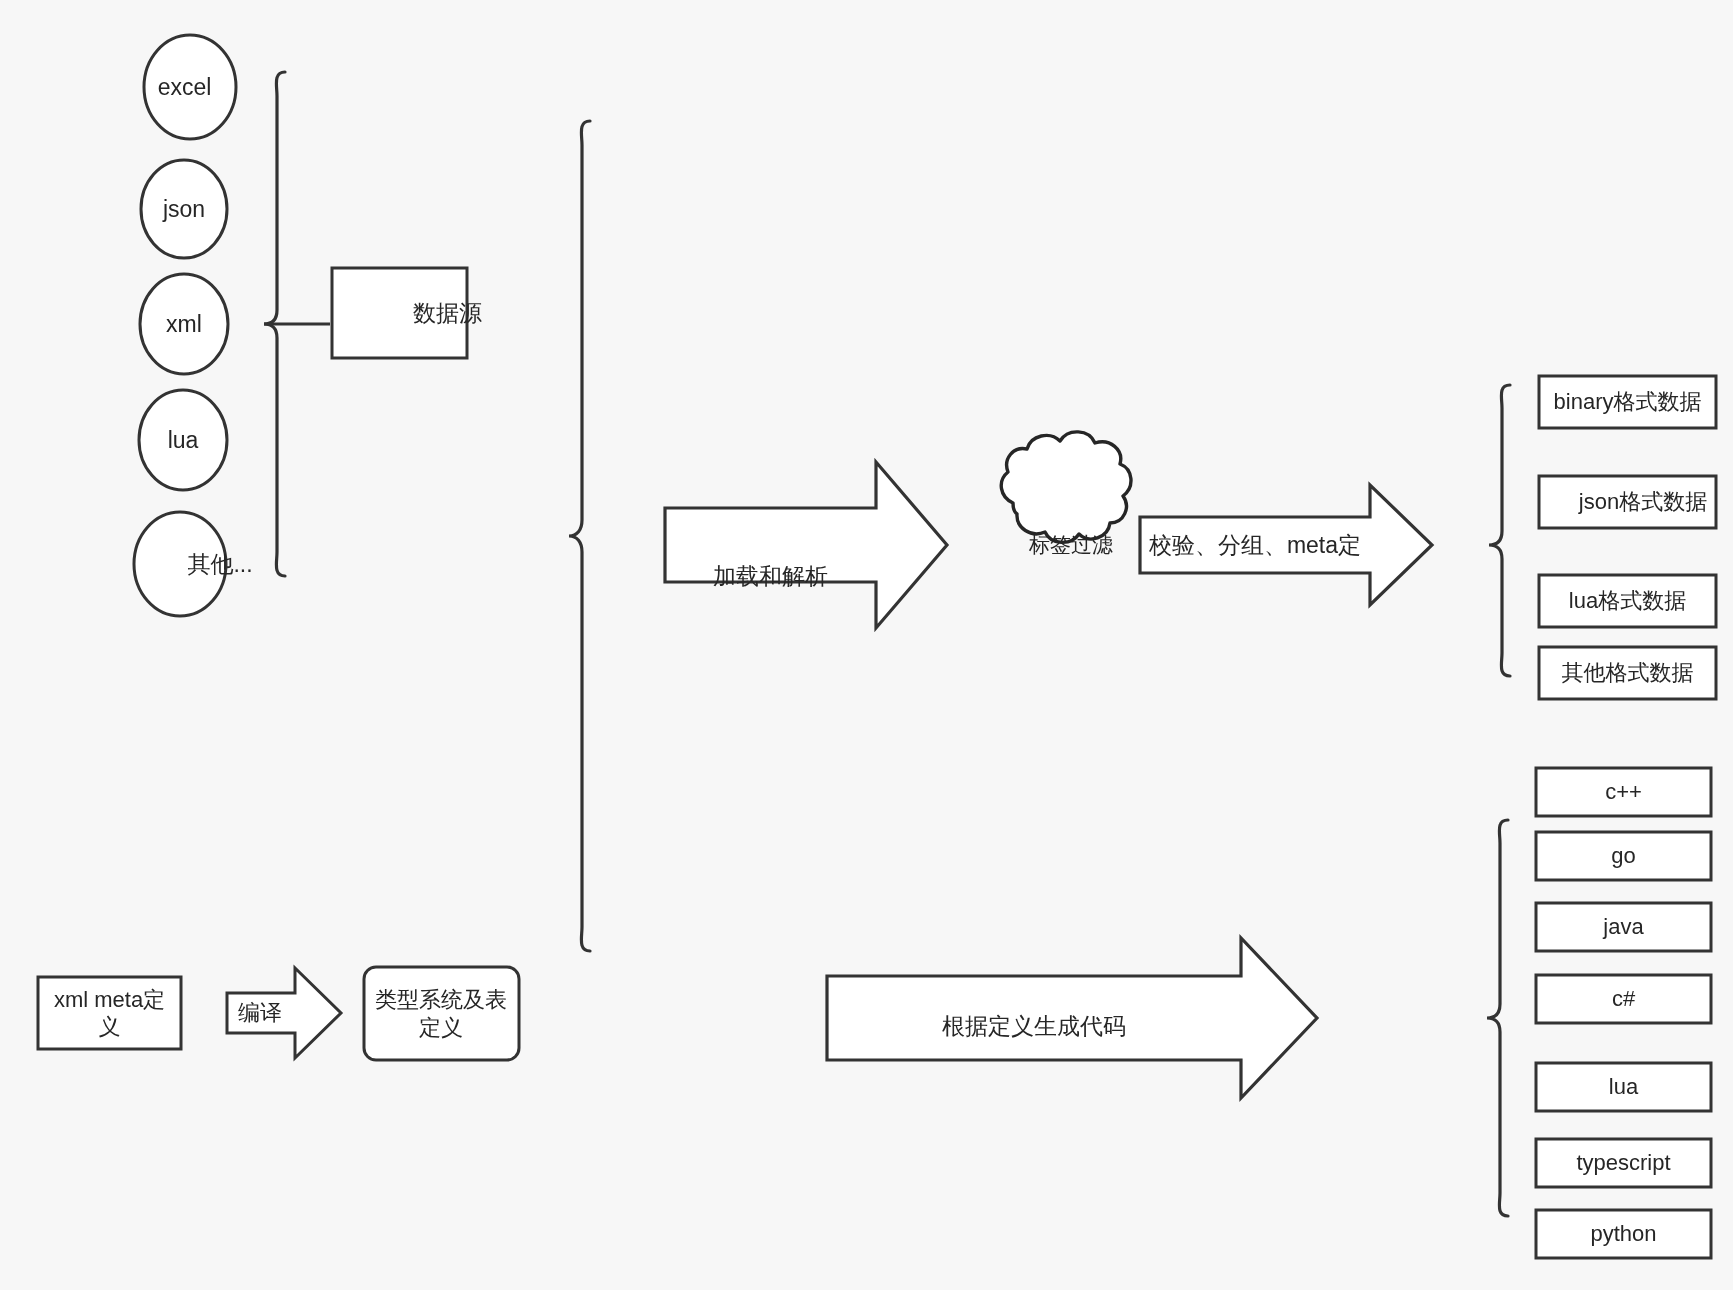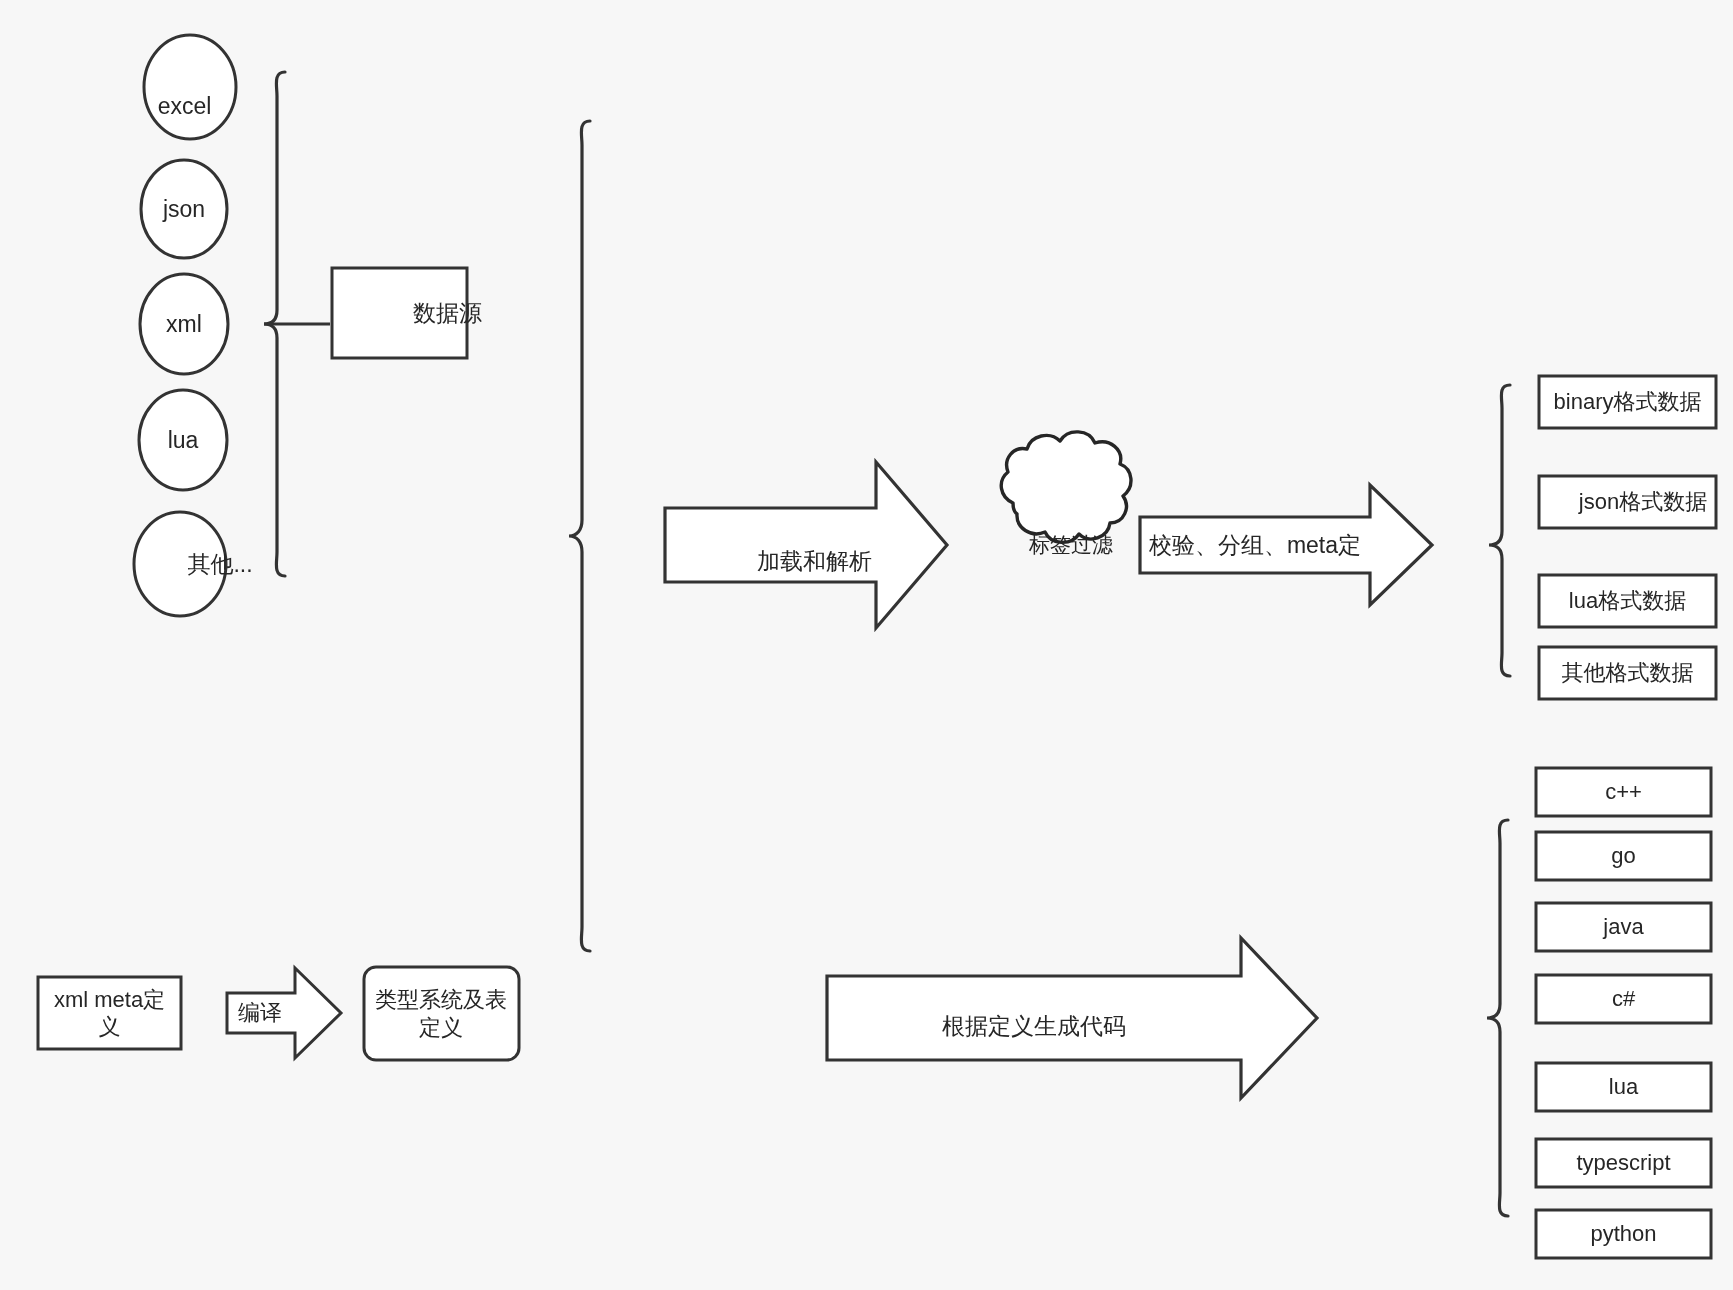--- a/index.html
+++ b/index.html
@@ -100,29 +100,29 @@
 
   <rect x="1536" y="768" width="175" height="48" fill="#ffffff" stroke="#333333" stroke-width="3"></rect>
   <rect x="1536" y="832" width="175" height="48" fill="#ffffff" stroke="#333333" stroke-width="3"></rect>
   <rect x="1536" y="903" width="175" height="48" fill="#ffffff" stroke="#333333" stroke-width="3"></rect>
   <rect x="1536" y="975" width="175" height="48" fill="#ffffff" stroke="#333333" stroke-width="3"></rect>
   <rect x="1536" y="1063" width="175" height="48" fill="#ffffff" stroke="#333333" stroke-width="3"></rect>
   <rect x="1536" y="1139" width="175" height="48" fill="#ffffff" stroke="#333333" stroke-width="3"></rect>
   <rect x="1536" y="1210" width="175" height="48" fill="#ffffff" stroke="#333333" stroke-width="3"></rect>
 </svg>
 
-<div class="node-label lbl-ellipse" style="left:144px; top:67px; width:81px; height:40px;margin-top:19px;">excel</div>
+<div class="node-label lbl-ellipse" style="left:144px; top:67px; width:81px; height:40px;">excel</div>
 <div class="node-label lbl-ellipse" style="left:138px; top:189px; width:92px; height:40px;">json</div>
 <div class="node-label lbl-ellipse" style="left:138px; top:304px; width:92px; height:40px;">xml</div>
 <div class="node-label lbl-ellipse" style="left:137px; top:420px; width:92px; height:40px;">lua</div>
 <div class="node-label lbl-ellipse" style="left:134px; top:544px; width:96px; height:40px;margin-left:38px;">其他...</div>
 
 <div class="node-label lbl-box" style="left:332px; top:268px; width:135px; height:90px;padding-left:48px;">数据源</div>
 
-<div class="node-label lbl-arrow" style="left:665px; top:541px; width:211px; height:40px;margin-left:44px;">加载和解析</div>
+<div class="node-label lbl-arrow" style="left:665px; top:556px; width:211px; height:40px;">加载和解析</div>
 <div class="node-label lbl-cloud" style="left:1016px; top:525px; width:110px; height:40px;">标签过滤</div>
 <div class="node-label lbl-arrow" style="left:1140px; top:525px; width:230px; height:40px;">校验、分组、meta定</div>
 <div class="node-label lbl-arrow" style="left:827px; top:998px; width:414px; height:40px;margin-top:8px;">根据定义生成代码</div>
 
 <div class="node-label lbl-rbox" style="left:1539px; top:376px; width:177px; height:52px;">binary格式数据</div>
 <div class="node-label lbl-rbox" style="left:1539px; top:476px; width:208px; height:52px;">json格式数据</div>
 <div class="node-label lbl-rbox" style="left:1539px; top:575px; width:177px; height:52px;">lua格式数据</div>
 <div class="node-label lbl-rbox" style="left:1539px; top:647px; width:177px; height:52px;">其他格式数据</div>
 
 <div class="node-label lbl-small" style="left:38px; top:977px; width:143px; height:72px;">xml meta定

